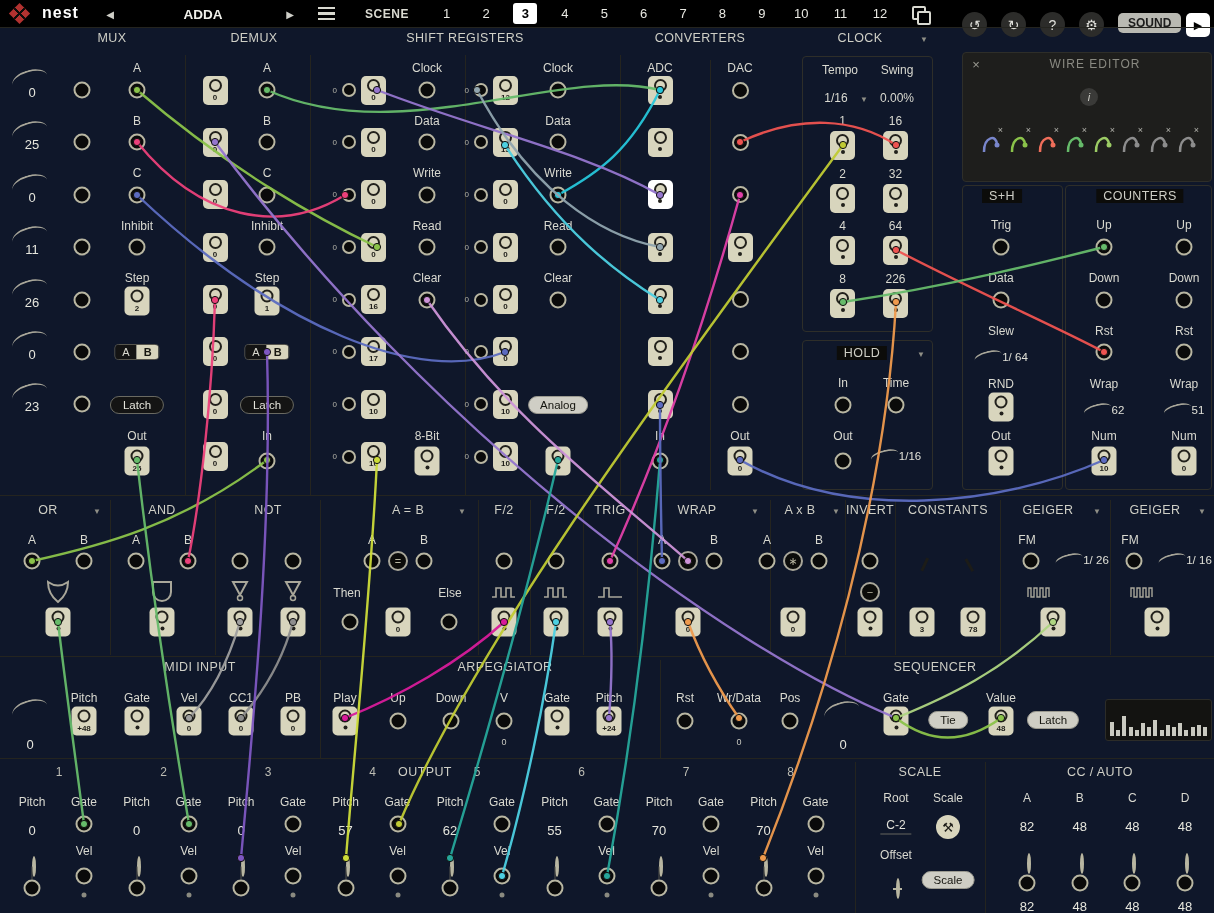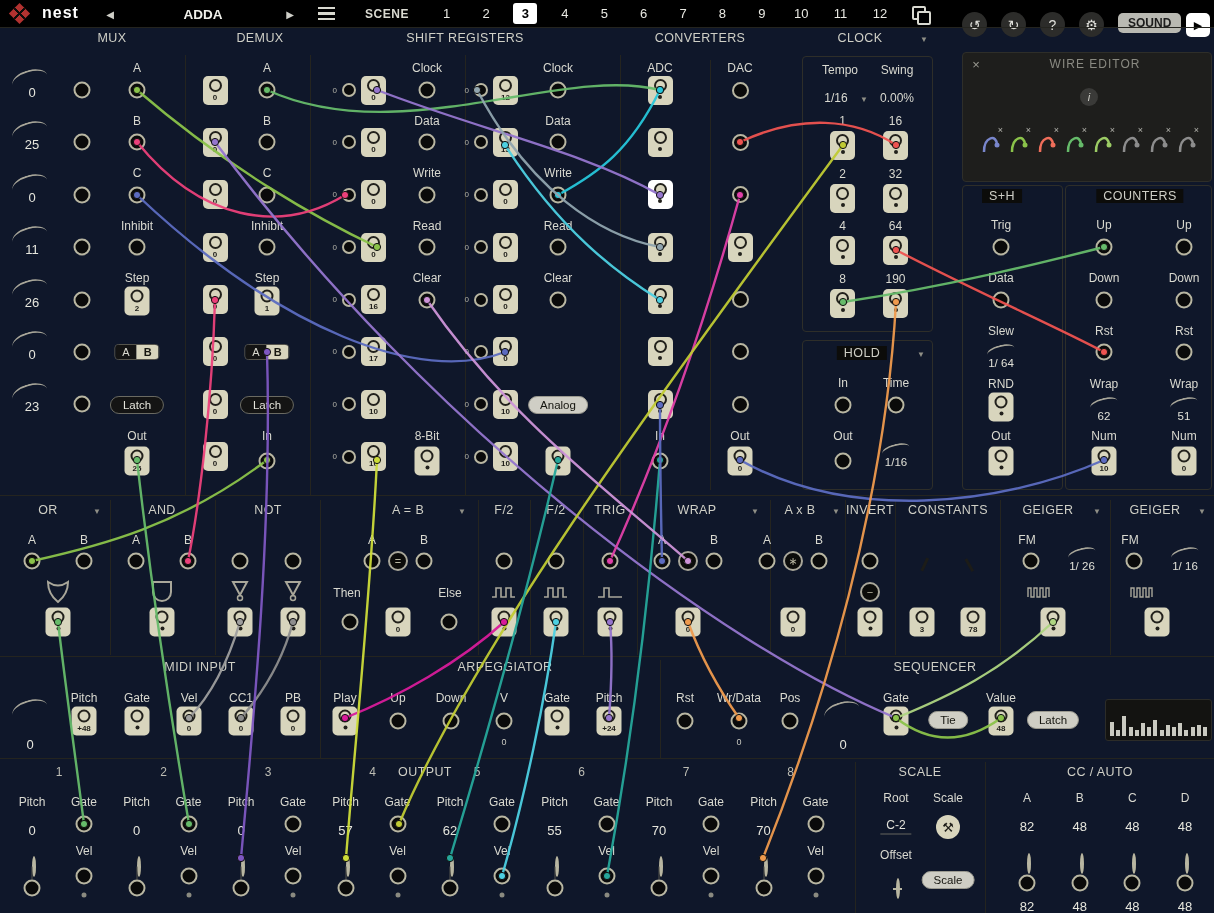--- a/index.html
+++ b/index.html
@@ -21,21 +21,21 @@
 .socket .sv{font-size:8px;line-height:9px;color:#1c1c18;font-weight:bold;margin-top:1px}
 .socket .sv:empty::before{content:"";display:block;width:4px;height:4px;margin:2px auto 0;border-radius:50%;background:#22211c}
 .socket.sel{background:#ffffff}
 .cross{width:17px;height:17px;border:2px solid #b8b6a2;border-radius:50%;position:relative;background:#0a0a0a}
 .cross::before{content:"";position:absolute;left:50%;top:2px;bottom:2px;width:1.5px;background:#b8b6a2;transform:translateX(-50%)}
 .cross::after{content:"";position:absolute;top:50%;left:2px;right:2px;height:1.5px;background:#b8b6a2;transform:translateY(-50%)}
 .dot{width:5px;height:5px;border-radius:50%;background:#8a8a80}
 .vline{width:1px;height:13px;background:#55554c}
 
 .dialarc{position:absolute;width:36px;height:20px;border-radius:50%;border-top:2px solid #a9a79a;transform:rotate(-16deg)}
-.slider{display:flex;flex-direction:column;align-items:center}
+.slider{display:flex;flex-direction:row;align-items:center}
 .arcsm{width:28px;height:12px;border-radius:50%;border-top:2px solid #a9a79a;transform:rotate(-14deg)}
 .slv{font-size:11.5px;color:#e0e0d7}
 .dial{width:20px;height:20px;border-radius:50%;border:2px solid #b8b6a2;position:relative;background:#0a0a0a}
 .dial::after{content:"";position:absolute;left:-5px;top:50%;width:9px;height:2px;background:#b8b6a2;transform:translateY(-50%)}
 .knobc{width:34px;height:34px;border-radius:50%;background:#d8d5bd;position:relative}
 .knobc::after{content:"";position:absolute;left:50%;top:50%;width:2.5px;height:14px;background:#1c1c18;transform-origin:50% 0}
 .knobc.k1::after{transform:translateX(-50%) rotate(205deg)}
 .knobc.k2::after{transform:translateX(-50%) rotate(150deg)}
 
 .pill-dark{background:#141414;border:1px solid #6a6a62;border-radius:10px;color:#e3e3da;font-size:11.5px;padding:2px 12px}
@@ -130,21 +130,21 @@
   </div>
   <span class="icbtn" style="left:962px;top:12px">↺</span>
   <span class="icbtn" style="left:1001px;top:12px">↻</span>
   <span class="icbtn" style="left:1040px;top:12px">?</span>
   <span class="icbtn" style="left:1079px;top:12px">⚙</span>
   <span class="soundbtn" style="left:1118px;top:13px">SOUND</span>
   <span class="playbtn" style="left:1186px;top:13px">▶</span>
 
   
   <span class="c hdrtxt" style="left:112px;top:38px">MUX</span>
-  <span class="c hdrtxt" style="left:260px;top:38px">DEMUX</span>
+  <span class="c hdrtxt" style="left:254px;top:38px">DEMUX</span>
   <span class="c hdrtxt" style="left:465px;top:38px">SHIFT REGISTERS</span>
   <span class="c hdrtxt" style="left:700px;top:38px">CONVERTERS</span>
   <span class="c hdrtxt" style="left:860px;top:38px">CLOCK</span>
   <span class="c caret" style="left:924px;top:39px">▼</span>
 
   
   <div class="hd" style="left:0;top:27px;width:1214px"></div>
   <div class="hd" style="left:0;top:495px;width:1214px"></div>
   <div class="hd" style="left:0;top:656px;width:1214px"></div>
   <div class="hd" style="left:0;top:758px;width:1214px"></div>
@@ -611,21 +611,21 @@
         </div>
     </div>
       <div class="clkcell">
       <span class="lbl">8</span>
       <div class="socket">
           <span class="ring"></span>
           <span class="sv"></span>
         </div>
     </div>
       <div class="clkcell">
-      <span class="lbl">190</span>
+      <span class="lbl">226</span>
       <div class="socket">
           <span class="ring"></span>
           <span class="sv"></span>
         </div>
     </div>
     </div>
 
   
   <div class="panel" style="left:802px;top:340px;width:131px;height:150px"></div>
   <span class="c hdrtxt panelhdr" style="left:862px;top:353px">HOLD</span>

